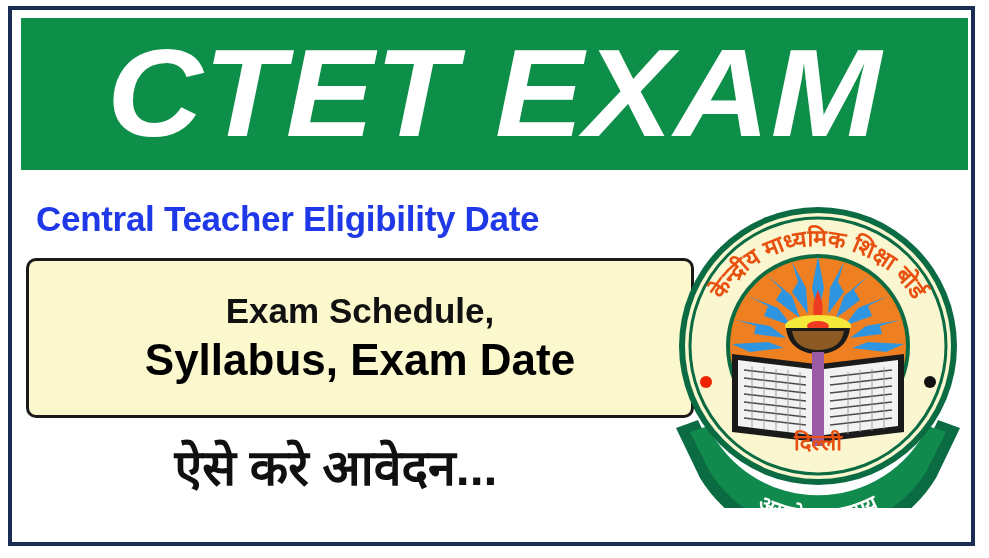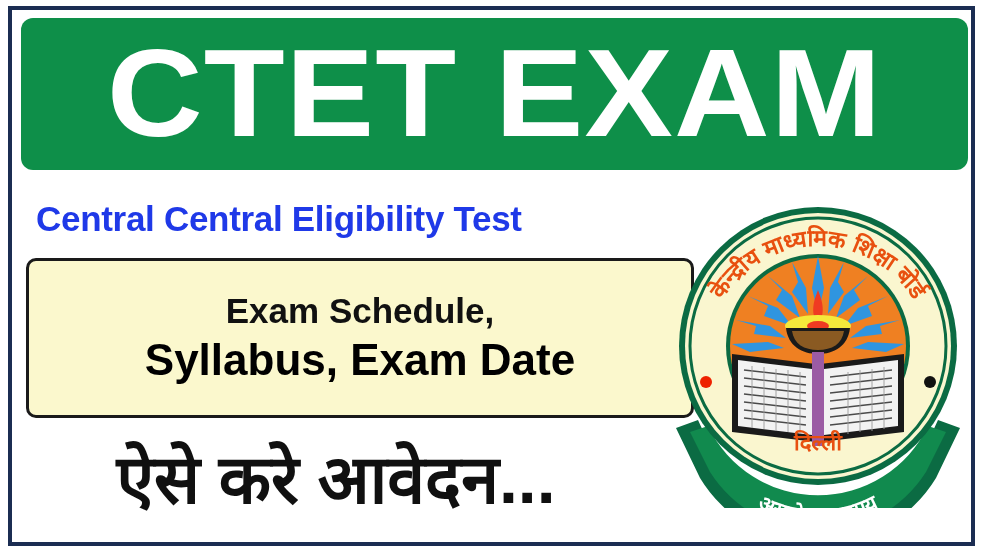--- a/index.html
+++ b/index.html
@@ -30,25 +30,26 @@
     background: #ffffff;
   }
   
   .banner {
     position: absolute;
     left: 21px;
     top: 18px;
     width: 947px;
     height: 152px;
     background: #0e8f49;
-    border-radius: 12px;
+    border-radius: 0;
     display: flex;
     align-items: center;
     justify-content: center;
     overflow: hidden;
+    font-style: italic;
   }
   .banner-title {
     color: #ffffff;
     font-family: "Liberation Sans", sans-serif;
     font-weight: bold;
     font-size: 125px;
     line-height: 1;
     letter-spacing: 1px;
     transform: scaleX(1.06);
     white-space: nowrap;
@@ -103,21 +104,21 @@
   
   .hindi-cta {
     position: absolute;
     left: 26px;
     top: 440px;
     width: 620px;
     text-align: center;
     color: #101010;
     font-family: "Liberation Sans", sans-serif;
     font-weight: bold;
-    font-size: 68px;
+    font-size: 50px;
     line-height: 1.15;
     white-space: nowrap;
   }
   
   .logo {
     position: absolute;
     left: 668px;
     top: 196px;
     width: 300px;
     height: 312px;
@@ -147,21 +148,21 @@
 <body>
 
 <div id="poster">
 
   <div class="frame"></div>
 
   <div class="banner">
     <span class="banner-title">CTET EXAM</span>
   </div>
 
-  <div class="subtitle">Central Central Eligibility Test</div>
+  <div class="subtitle">Central Teacher Eligibility Date</div>
 
   <div class="infobox">
     <div class="infobox-line1">Exam Schedule,</div>
     <div class="infobox-line2">Syllabus, Exam Date</div>
   </div>
 
   <div class="hindi-cta">ऐसे करे आवेदन...</div>
 
   <div class="logo">
     <svg viewBox="0 0 300 312" xmlns="http://www.w3.org/2000/svg">

